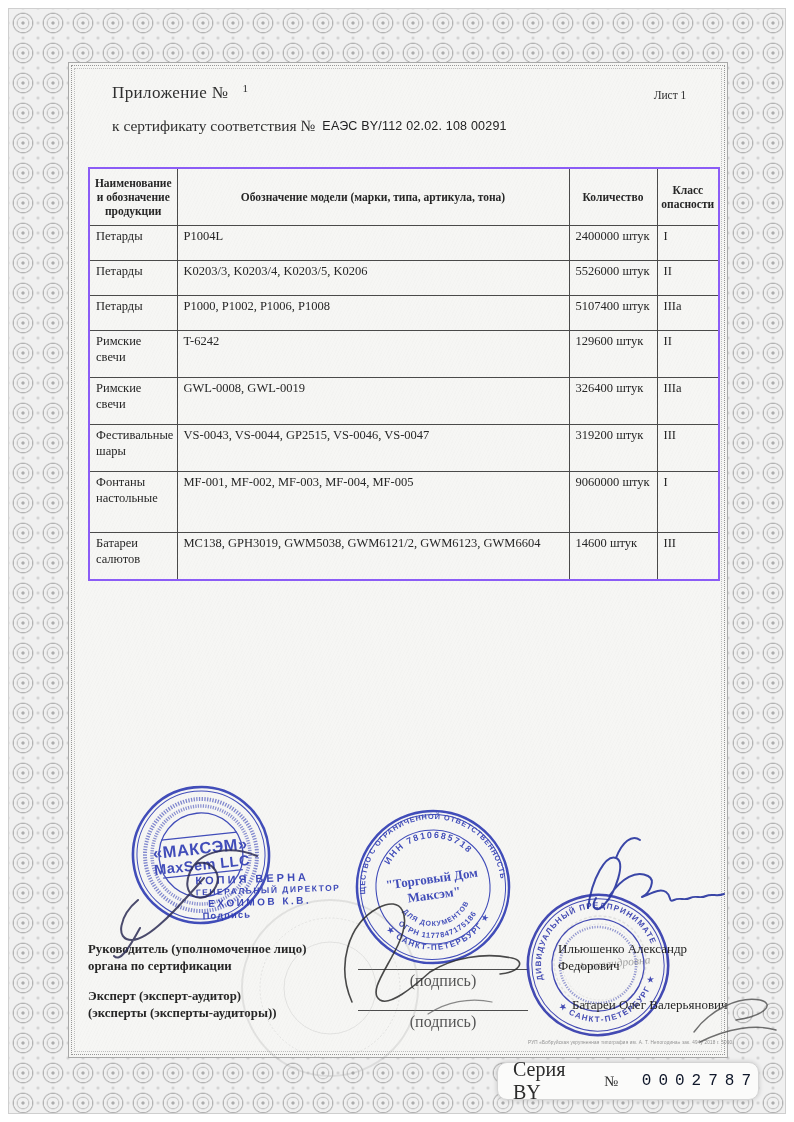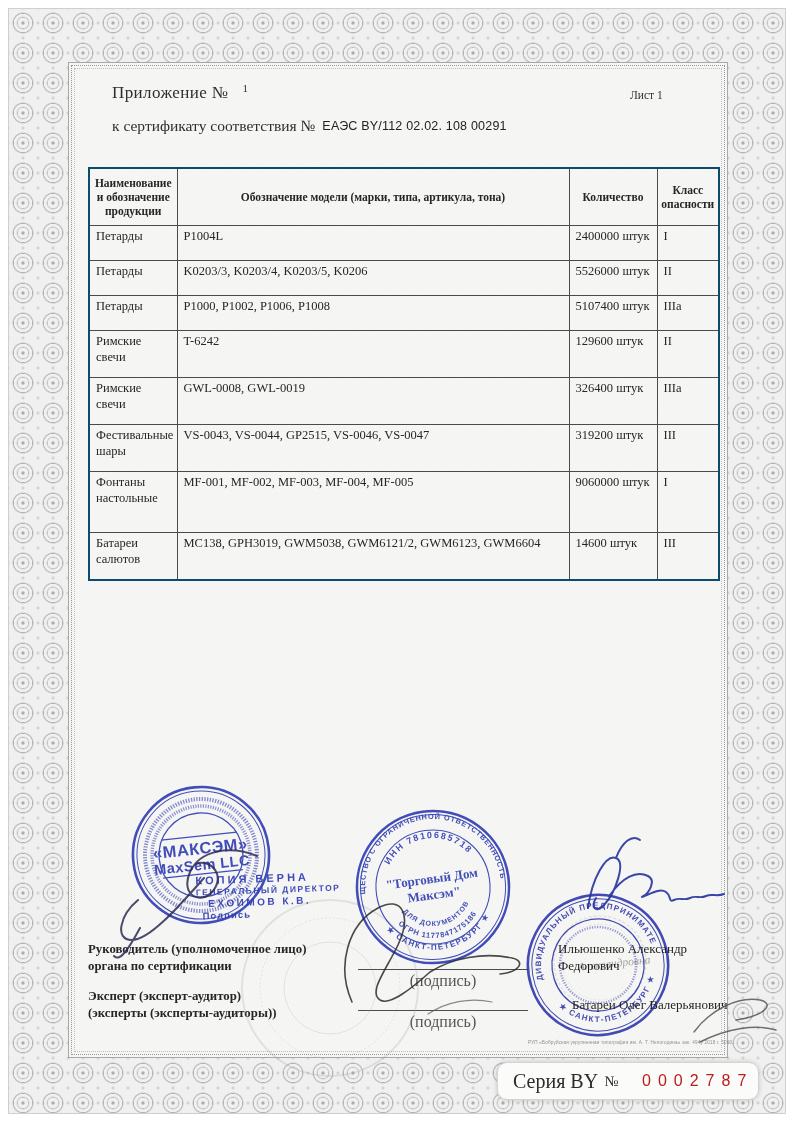--- a/index.html
+++ b/index.html
@@ -17,27 +17,27 @@
     box-shadow:inset 0 0 0 1px #cfcfcf;}
   
   .sheet{position:absolute;left:68px;top:62px;width:660px;height:996px;background:#f6f6f4;
     border:1px solid #a8a8a8;box-sizing:border-box;
     background-image:repeating-linear-gradient(115deg, rgba(0,0,0,.012) 0 1px, transparent 1px 3px);}
   .sheet::before{content:"";position:absolute;inset:2px;border:1px dotted #979797;}
   .sheet::after{content:"";position:absolute;inset:5px;border:1px dotted #bdbdbd;}
   
   .appendix-line{position:absolute;left:112px;top:82px;font-size:17px;letter-spacing:.4px;}
   .appendix-num{font-size:11px;vertical-align:6px;margin-left:14px;}
-  .sheet-num{position:absolute;left:630px;top:89px;width:80px;text-align:left;font-size:11.5px;}
+  .sheet-num{position:absolute;left:630px;top:89px;width:80px;text-align:center;font-size:11.5px;}
   .cert-line{position:absolute;left:112px;top:117px;font-size:15.5px;}
   .cert-num{font-family:"Liberation Sans",sans-serif;font-size:12.5px;margin-left:7px;color:#222;
             position:relative;top:-1px;letter-spacing:.2px;}
   
   table.products{position:absolute;left:88px;top:167px;width:630px;border-collapse:collapse;
-    table-layout:fixed;border:2px solid #0c4a6e;font-family:Liberation Serif, serif;}
+    table-layout:fixed;border:2px solid #8b5cf6;font-family:Liberation Serif, serif;}
   table.products th{border:1px solid #4a4a4a;font-size:11.5px;font-weight:bold;text-align:center;
     vertical-align:middle;padding:4px 3px;height:48px;line-height:14px;color:#262626;}
   table.products td{border:1px solid #4a4a4a;font-size:12.5px;padding:2px 6px 12px;height:20px;
     vertical-align:top;color:#262626;line-height:16px;}
   tr.tall td{height:46px;}
   tr.mid td{height:23px;}
   
   .role{position:absolute;left:88px;font-size:12.8px;font-weight:bold;line-height:17px;color:#262626;}
   .sigline{position:absolute;left:358px;width:170px;border-bottom:1px solid #4d4d4d;}
   .sigcap{position:absolute;left:358px;width:170px;text-align:center;font-size:16px;color:#555;}
@@ -55,21 +55,21 @@
   .ghost{position:absolute;inset:0;z-index:2;}
   .sig-overlay{position:absolute;inset:0;z-index:7;pointer-events:none;}
   
   .fineprint{position:absolute;left:528px;top:1040px;width:236px;font-family:"Liberation Sans",sans-serif;
     font-size:4.6px;color:#8f8f8f;letter-spacing:.2px;white-space:nowrap;z-index:6;}
   .serial{position:absolute;left:497px;top:1062px;width:260px;height:36px;background:#fbfbfa;
     border:1px solid #d4d4d4;border-radius:10px;display:flex;align-items:center;z-index:8;
     box-shadow:0 0 5px rgba(0,0,0,.18);}
   .serial .slabel{font-size:20px;color:#2c2c2c;margin-left:15px;}
   .serial .ssign{font-size:14.5px;color:#2c2c2c;margin-left:6px;}
-  .serial .snum{font-family:Liberation Sans, sans-serif;font-size:16px;color:#b91c1c;
+  .serial .snum{font-family:Liberation Mono, monospace;font-size:16px;color:#0f172a;
     letter-spacing:7px;margin-left:24px;}
 </style>
 </head>
 <body>
 
 <div class="page">
 
   <div class="frame"></div>
   <div class="sheet"></div>
 

